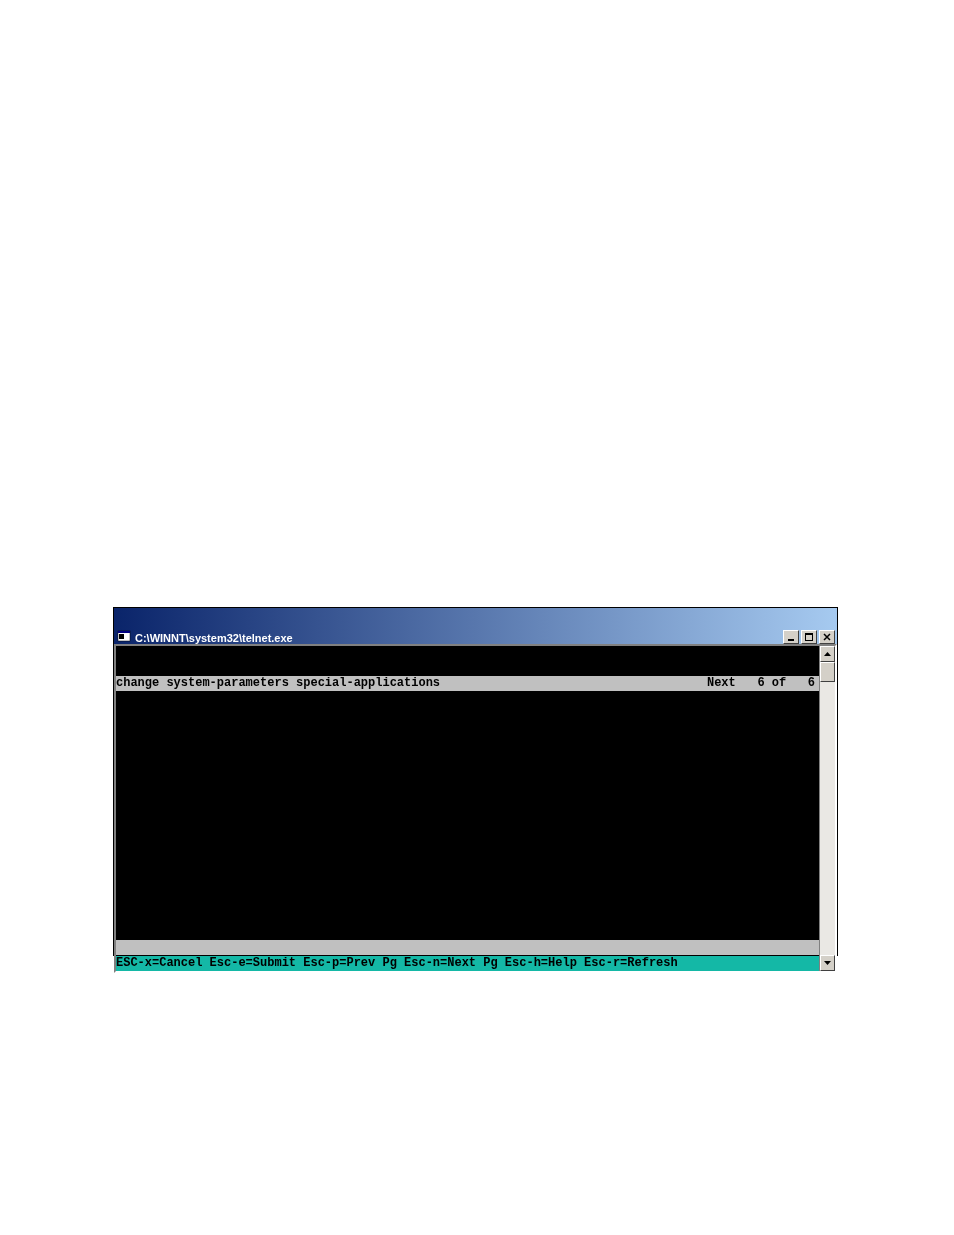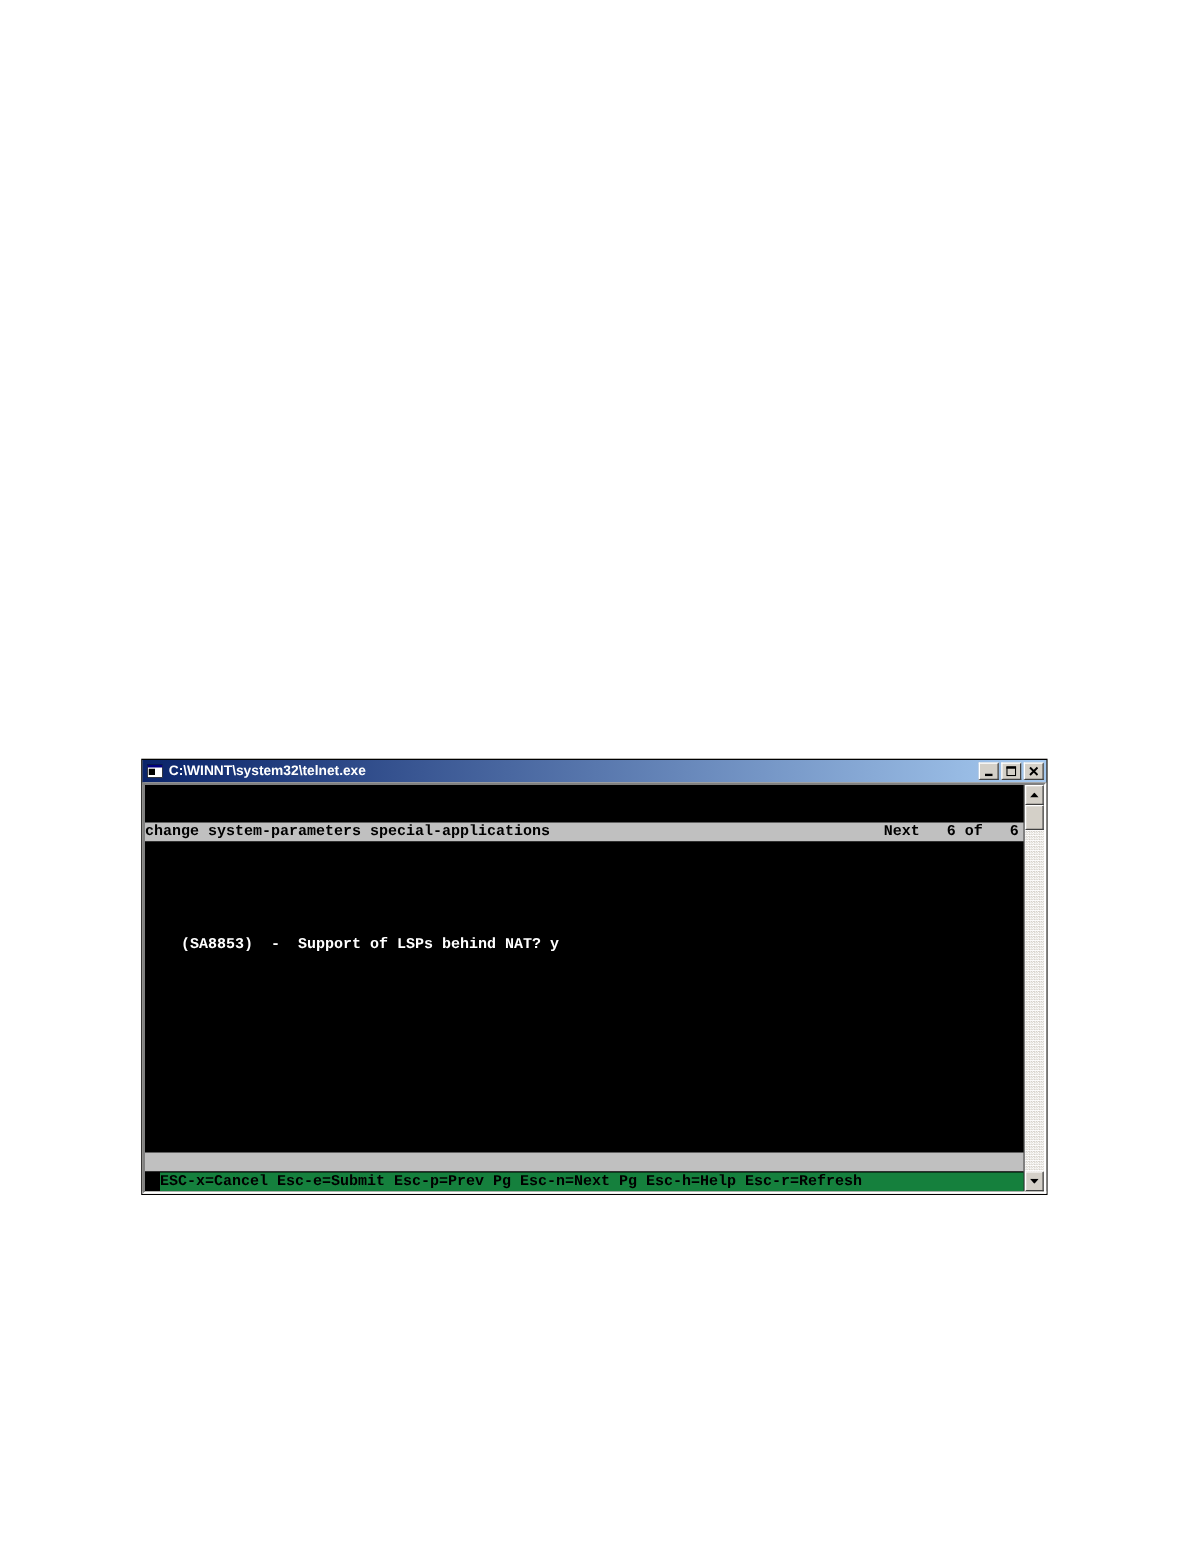--- a/index.html
+++ b/index.html
@@ -18,24 +18,24 @@
       position: absolute;
       left: 113px;
       top: 607px;
       width: 725px;
       height: 349px;
       border: 1px solid #000;
       background: #d4d0c8;
       box-shadow: 1px 1px 0 #808080 inset, -1px -1px 0 #fff inset;
     }
     .titlebar {
-      height: 18px;
+      height: 36px;
       background: linear-gradient(to right, #0a246a, #a6caf0);
       display: flex;
-      align-items: center;
+      align-items: flex-end;
       padding: 0 2px;
       color: #fff;
       font-size: 11px;
       font-weight: bold;
     }
     .titlebar-icon {
       width: 16px;
       height: 16px;
       margin-right: 3px;
       display: flex;
@@ -105,24 +105,24 @@
       position: absolute;
       bottom: 16px;
       left: 0;
       right: 0;
       height: 15px;
       background: #c0c0c0;
     }
     .help-row {
       position: absolute;
       bottom: 0;
-      left: 12px;
+      left: 0;
       right: 0;
       height: 15px;
-      background: #15803d;
+      background: #14b8a6;
       color: #000;
       font-family: Liberation Mono, monospace;
     }
     .scrollbar {
       width: 16px;
       background: #d4d0c8;
       display: flex;
       flex-direction: column;
       border-left: 1px solid #808080;
     }
@@ -198,21 +198,20 @@
         <svg viewBox="0 0 8 8">
             <path d="M1 1 L7 7 M7 1 L1 7" stroke="#000" stroke-width="1.5"></path>
           </svg>
       </div>
     </div>
   </div>
   <div class="client-area">
     <div class="terminal">
       <div class="terminal-line inverse header-line"><span class="header-cmd"><span>change system-parameters special-applications</span></span><span class="header-page"><span>Next</span>   <span>6</span> <span>of</span>   <span>6</span></span></div>
       <div class="terminal-line"></div>
-      <div class="terminal-line">    <span>(SA8853)</span>  <span>-</span>  <span>Support of LSPs behind NAT?</span> <span>y</span></div>
       <div class="status-row"></div>
       <div class="help-row terminal-line"><span>ESC-x=Cancel Esc-e=Submit Esc-p=Prev Pg Esc-n=Next Pg Esc-h=Help Esc-r=Refresh</span></div>
     </div>
     <div class="scrollbar">
       <div class="scroll-btn">
         <svg viewBox="0 0 7 4">
             <path d="M3.5 0 L7 4 L0 4 Z" fill="#000"></path>
           </svg>
       </div>
       <div class="scroll-track">

